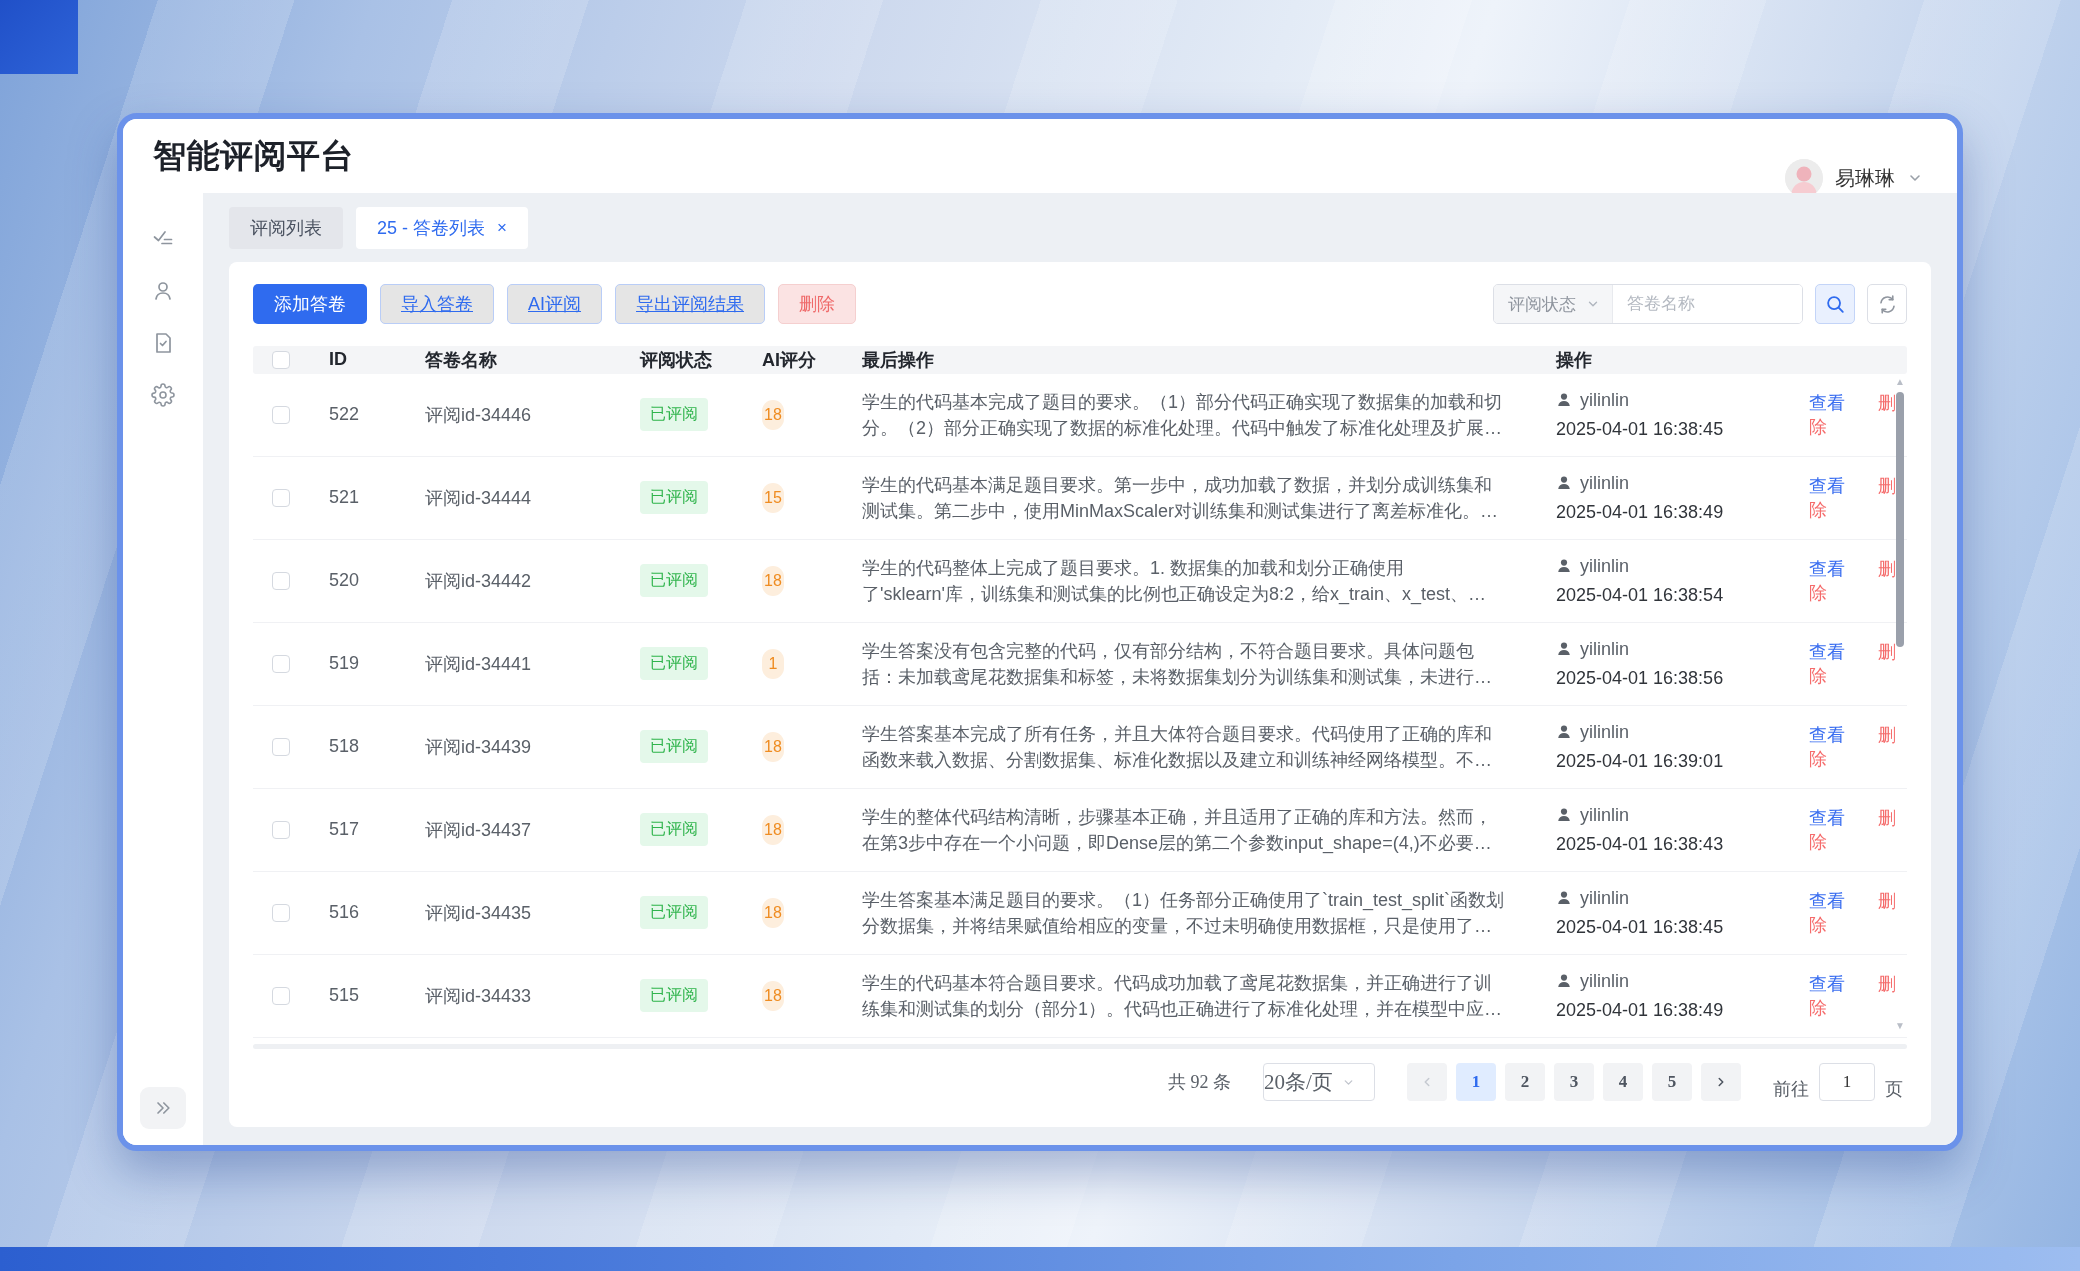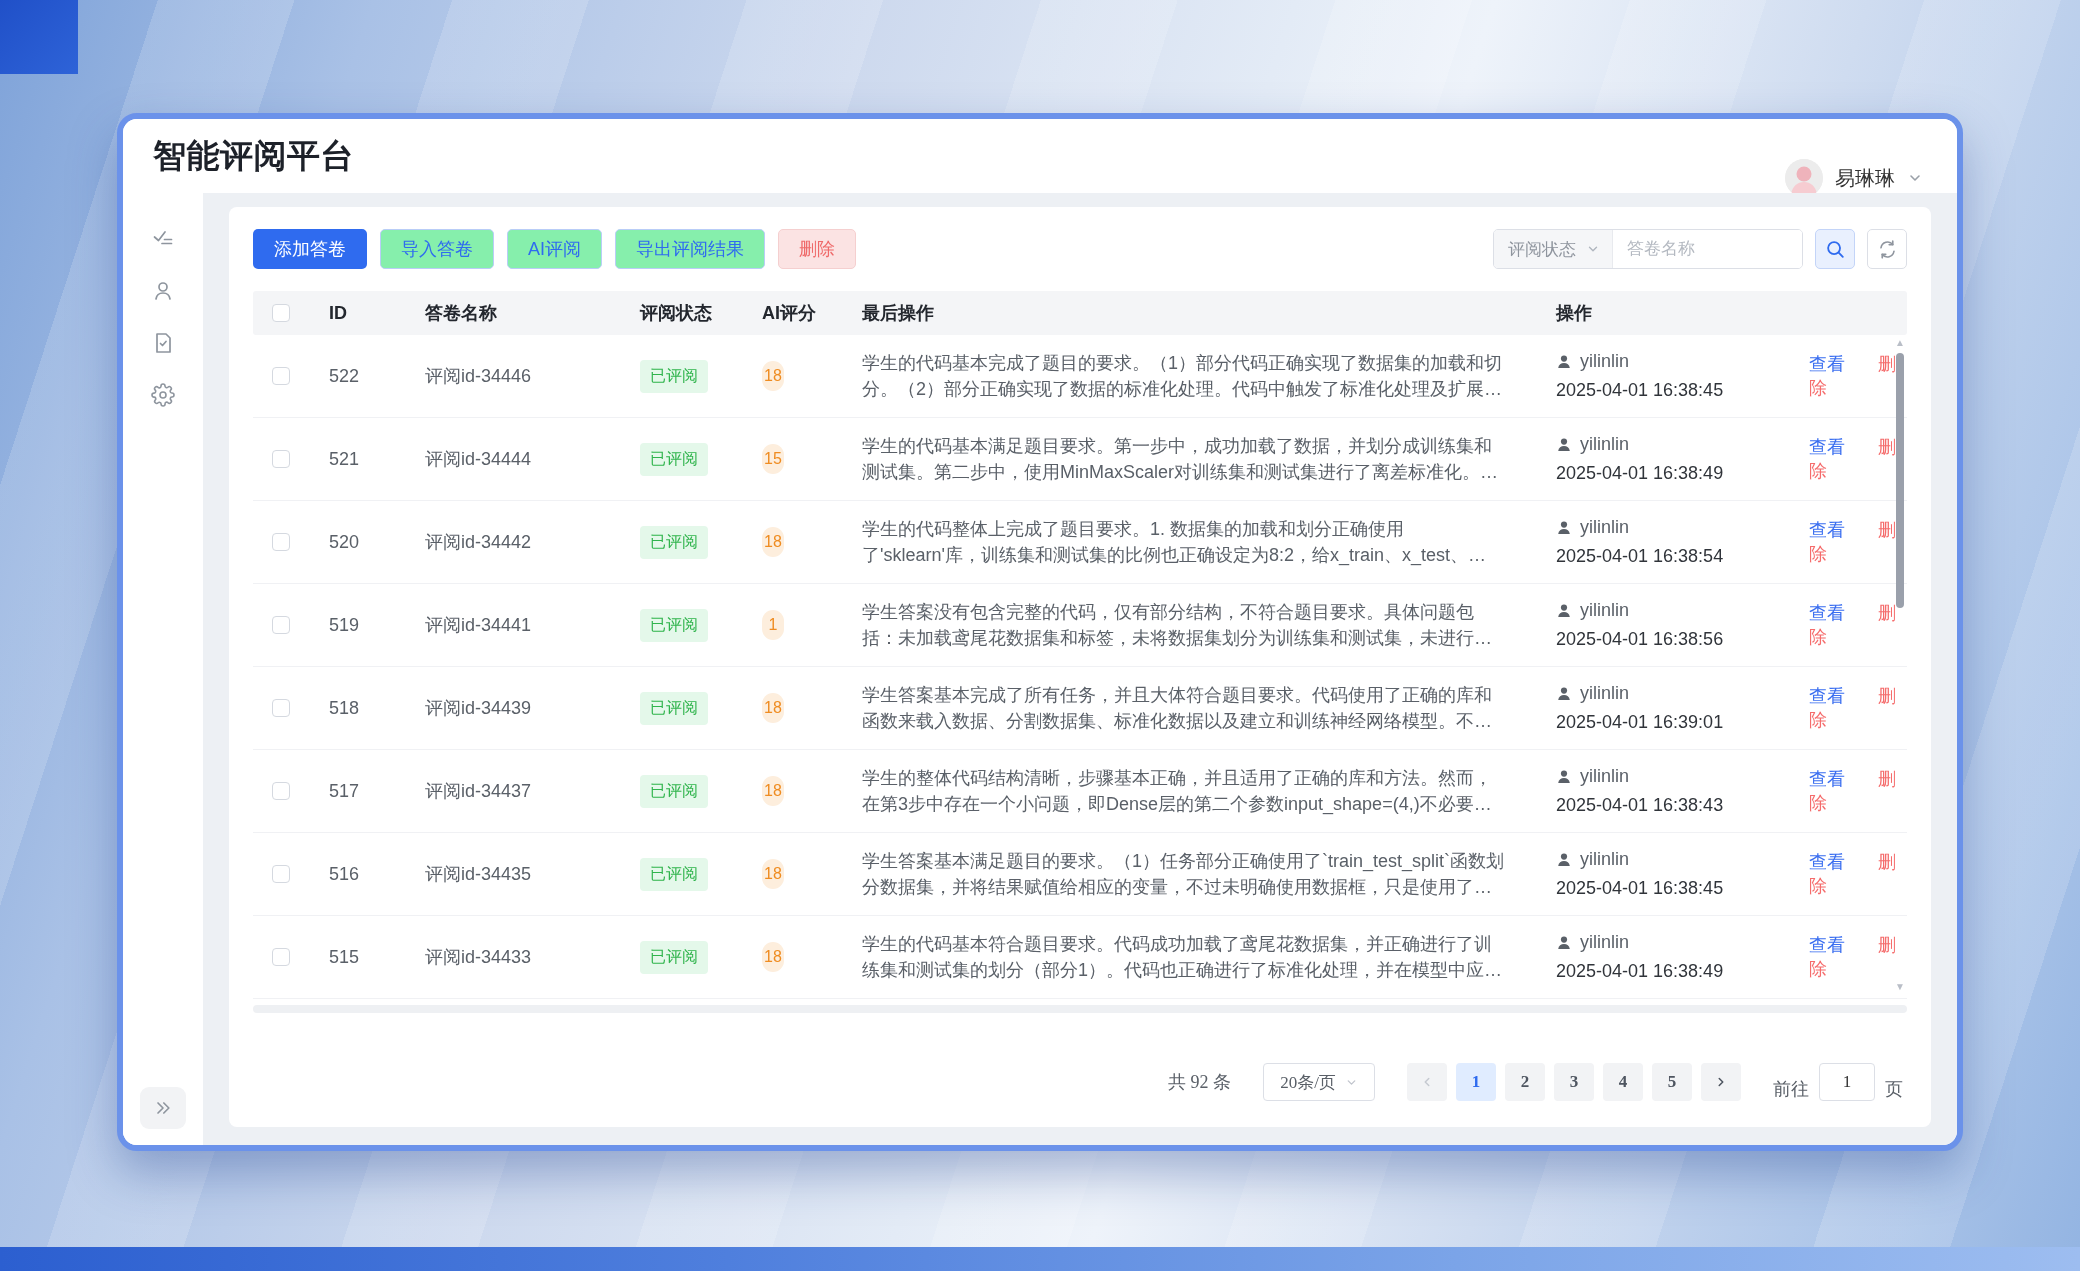--- a/index.html
+++ b/index.html
@@ -36,21 +36,21 @@
   .tab{height:42px; padding:0 21px; display:flex; align-items:center; font-size:18px; border-radius:4px; cursor:pointer;}
   .tab.inactive{background:#e4e6eb; color:#4a5260;}
   .tab.active{background:#fff; color:#2f6bef;}
   .tab-close{margin-left:12px; font-size:17px; color:#2f6bef;}
 
   .panel{background:#fff; border-radius:8px; flex:1; padding:22px 24px 0 24px; display:flex; flex-direction:column; min-height:0;}
   .toolbar{display:flex; align-items:center; justify-content:space-between; margin-bottom:22px;}
   .btn-group{display:flex; gap:13px;}
   .btn{height:40px; padding:0 20px; border-radius:5px; font-size:18px; display:flex; align-items:center; cursor:pointer; border:1px solid transparent;}
   .btn-primary{background:#2f6bef; color:#fff;}
-  .btn-plain{background:#86efac; border-color:#b9cdf7; color:#2f6bef;}
+  .btn-plain{background:#e5e5e5; border-color:#b9cdf7; color:#2f6bef;text-decoration:underline;}
   .btn-danger{background:#fbe3e3; border-color:#f5cfcf; color:#ef6a6a;}
   .filter-group{display:flex; align-items:center; gap:12px;}
   .combo{display:flex; height:40px; width:310px; border:1px solid #dcdfe6; border-radius:5px; overflow:hidden; background:#fff;}
   .combo-select{background:#f5f6f8; padding:0 12px 0 14px; display:flex; align-items:center; gap:10px; font-size:17px; color:#8f959e; border-right:1px solid #e8eaee; cursor:pointer; white-space:nowrap;}
   .combo-input{flex:1; border:none; outline:none; padding:0 14px; font-size:17px; color:#333; font-family:inherit;}
   .combo-input::placeholder{color:#b4b9c1;}
   .icon-btn{width:40px; height:40px; border-radius:5px; display:flex; align-items:center; justify-content:center; cursor:pointer;}
   .icon-btn.search{background:#e9f0fe; border:1px solid #c3d4f8;}
   .icon-btn.refresh{background:#fff; border:1px solid #dcdfe6;}
 
@@ -73,21 +73,21 @@
   .link.view{color:#3a6ef0; margin-right:28px;}
   .link.del{color:#f56c6c;}
 
   .vscroll{position:absolute; right:0; top:2px; bottom:6px; width:14px; display:flex; flex-direction:column; align-items:center;}
   .vs-arrow{font-size:10px; color:#b9bec7; line-height:12px;}
   .vs-thumb{width:8px; height:255px; background:#9aa0ab; border-radius:4px; margin-top:4px;}
   .vs-spacer{flex:1;}
   .hscroll{height:8px; background:#eef0f3; border-radius:4px; margin-top:6px;}
 
   .pagination{margin-top:auto; display:flex; align-items:center; justify-content:flex-end; gap:32px; padding:14px 4px 26px 0; font-size:18px; color:#5a6068;font-family:Liberation Serif, serif;}
-  .psize{width:112px; height:38px; border:1px solid #dcdfe6; border-radius:4px; display:flex; align-items:center; justify-content:center; gap:9px; color:#5a6068; font-size:17px; cursor:pointer; background:#fff;}
+  .psize{width:112px; height:38px; border:1px solid #dcdfe6; border-radius:4px; display:flex; align-items:center; justify-content:flex-start; gap:9px; color:#5a6068; font-size:21px; cursor:pointer; background:#fff;}
   .pager{display:flex; gap:9px;}
   .pg{min-width:40px; height:38px; border-radius:4px; background:#f2f3f5; display:flex; align-items:center; justify-content:center; font-size:17px; font-weight:600; color:#4e5560; cursor:pointer;}
   .pg.disabled{color:#c6cad1;}
   .pg.active{background:#e0ecff; color:#2f6bef;}
   .goto{display:flex; align-items:flex-end; gap:10px;}
   .goto-input{width:56px; height:38px; border:1px solid #dcdfe6; border-radius:4px; text-align:center; font-size:17px; color:#333; outline:none; font-family:inherit;}
 
   svg{display:block;}
 </style>
 </head>
@@ -159,20 +159,29 @@
           <svg width="20" height="20" viewBox="0 0 24 24" fill="none" stroke="#8e959e" stroke-width="2" stroke-linecap="round" stroke-linejoin="round">
               <path d="M6 6l6 6-6 6"></path>
               <path d="M13 6l6 6-6 6"></path>
             </svg>
         </span>
       </div>
     </div>
 
     <div class="content">
 
+      <div class="tabs">
+        <div class="tab inactive">
+          <span>评阅列表</span>
+        </div>
+        <div class="tab active">
+          <span>25 - 答卷列表</span>
+          <span class="tab-close">×</span>
+        </div>
+      </div>
 
       <div class="panel">
 
         <div class="toolbar">
           <div class="btn-group">
             <div class="btn btn-primary">添加答卷</div>
             <div class="btn btn-plain">导入答卷</div>
             <div class="btn btn-plain">AI评阅</div>
             <div class="btn btn-plain">导出评阅结果</div>
             <div class="btn btn-danger">删除</div>

